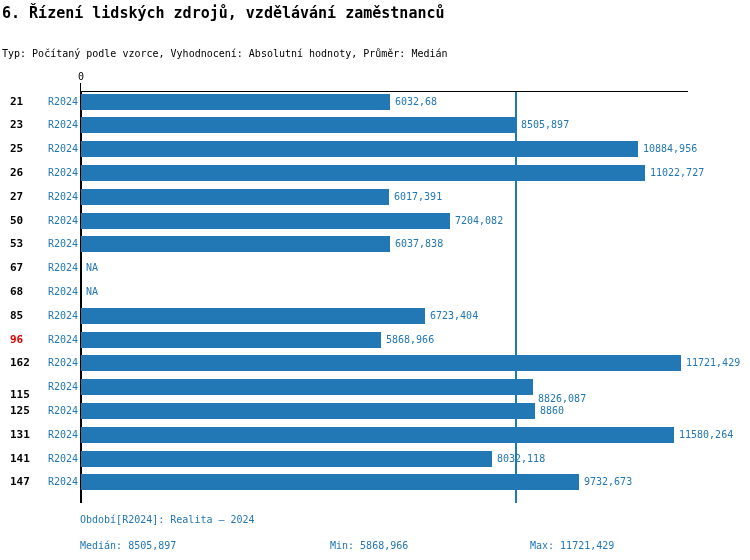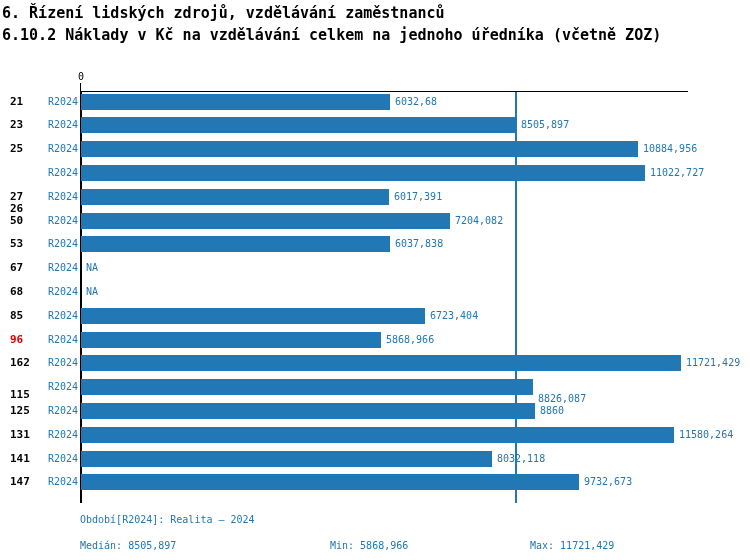--- a/index.html
+++ b/index.html
@@ -18,42 +18,42 @@
               color:#2277b5;white-space:pre;}
   .bar{position:absolute;height:16px;background:#2277b5;}
   .row-val{position:absolute;font-size:10px;line-height:16px;color:#2277b5;white-space:pre;}
   .footer-text{position:absolute;font-size:10px;color:#2277b5;white-space:pre;}
 </style>
 </head>
 <body>
 
 <div class="screen">
   <div class="title-line" style="top:4px">6. Řízení lidských zdrojů, vzdělávání zaměstnanců</div>
-  <div class="title-line" style="top:26px">6.10.2 Náklady v Kč na vzdělávání celkem na jednoho úředníka (včetně ZOZ)</div>
+  <div class="subtitle" style="top:48px">Typ: Počítaný podle vzorce, Vyhodnocení: Absolutní hodnoty, Průměr: Medián</div>
 
   <div class="zero-label">0</div>
   <div class="zero-tick"></div>
   <div class="x-axis"></div>
   <div class="y-axis"></div>
   <div class="median-line" style="left: 515px; background: rgb(34, 119, 181);"></div>
 
   <div id="rows">
       <div class="row-id" style="left: 10px; top: 94px; color: rgb(0, 0, 0);">21</div>
       <div class="row-period" style="left: 40px; top: 94px; color: rgb(34, 119, 181);">R2024</div>
       <div class="bar" style="left: 81px; top: 94px; width: 309px; background: rgb(34, 119, 181);"></div>
       <div class="row-val" style="left: 395px; top: 94px;">6032,68</div>
       <div class="row-id" style="left: 10px; top: 117px; color: rgb(0, 0, 0);">23</div>
       <div class="row-period" style="left: 40px; top: 117px; color: rgb(34, 119, 181);">R2024</div>
       <div class="bar" style="left: 81px; top: 117px; width: 435px; background: rgb(34, 119, 181);"></div>
       <div class="row-val" style="left: 521px; top: 117px;">8505,897</div>
       <div class="row-id" style="left: 10px; top: 141px; color: rgb(0, 0, 0);">25</div>
       <div class="row-period" style="left: 40px; top: 141px; color: rgb(34, 119, 181);">R2024</div>
       <div class="bar" style="left: 81px; top: 141px; width: 557px; background: rgb(34, 119, 181);"></div>
       <div class="row-val" style="left: 643px; top: 141px;">10884,956</div>
-      <div class="row-id" style="left: 10px; top: 165px; color: rgb(0, 0, 0); margin-top: 36px;">26</div>
+      <div class="row-id" style="left: 10px; top: 165px; color: rgb(0, 0, 0);">26</div>
       <div class="row-period" style="left: 40px; top: 165px; color: rgb(34, 119, 181);">R2024</div>
       <div class="bar" style="left: 81px; top: 165px; width: 564px; background: rgb(34, 119, 181);"></div>
       <div class="row-val" style="left: 650px; top: 165px;">11022,727</div>
       <div class="row-id" style="left: 10px; top: 189px; color: rgb(0, 0, 0);">27</div>
       <div class="row-period" style="left: 40px; top: 189px; color: rgb(34, 119, 181);">R2024</div>
       <div class="bar" style="left: 81px; top: 189px; width: 308px; background: rgb(34, 119, 181);"></div>
       <div class="row-val" style="left: 394px; top: 189px;">6017,391</div>
       <div class="row-id" style="left: 10px; top: 213px; color: rgb(0, 0, 0);">50</div>
       <div class="row-period" style="left: 40px; top: 213px; color: rgb(34, 119, 181);">R2024</div>
       <div class="bar" style="left: 81px; top: 213px; width: 369px; background: rgb(34, 119, 181);"></div>

